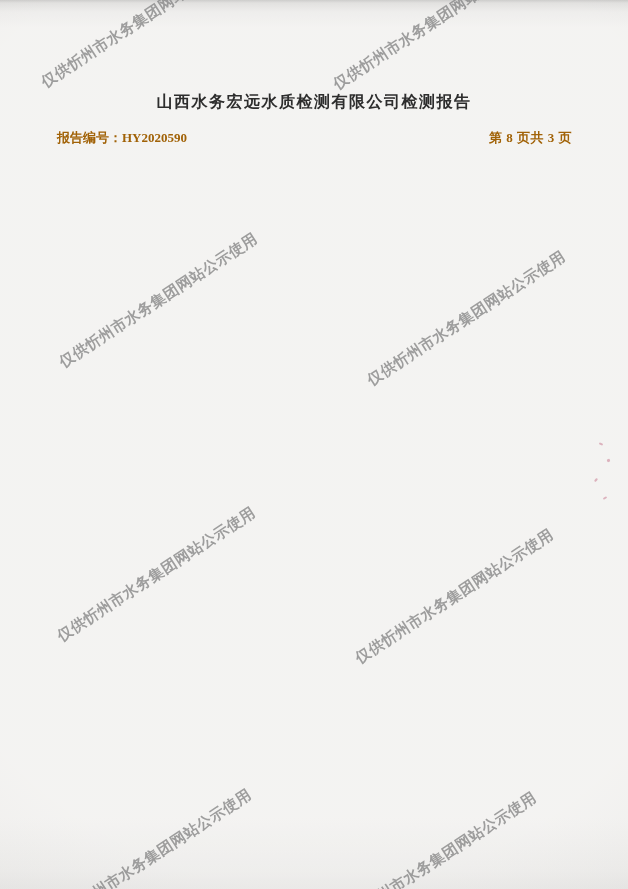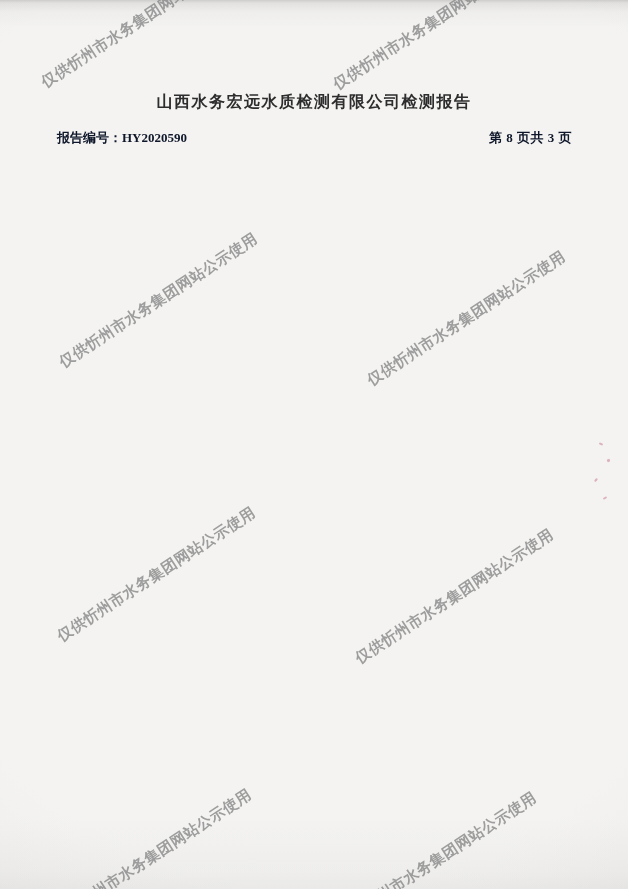--- a/index.html
+++ b/index.html
@@ -26,21 +26,21 @@
     margin:16px;padding-top:76px;
     text-align:center;
     font-size:16px;font-weight:bold;color:#2d2d2d;
     letter-spacing:1.5px;
   }
   .meta-row{
     position:relative;
     margin:13px 40px 0 40px;
     padding:0 16px 0 17px;
     display:flex;justify-content:space-between;align-items:flex-start;
-    font-size:13px;color:#0f172a;font-weight:bold;
+    font-size:13px;color:#a16207;font-weight:bold;
   }
   .meta-row .page-info{font-weight:bold;letter-spacing:0.5px;}
   
   table.report{
     border-collapse:collapse;
     margin:9px 0 0 41px;
     width:548px;
     table-layout:fixed;
     background:transparent;
   }

